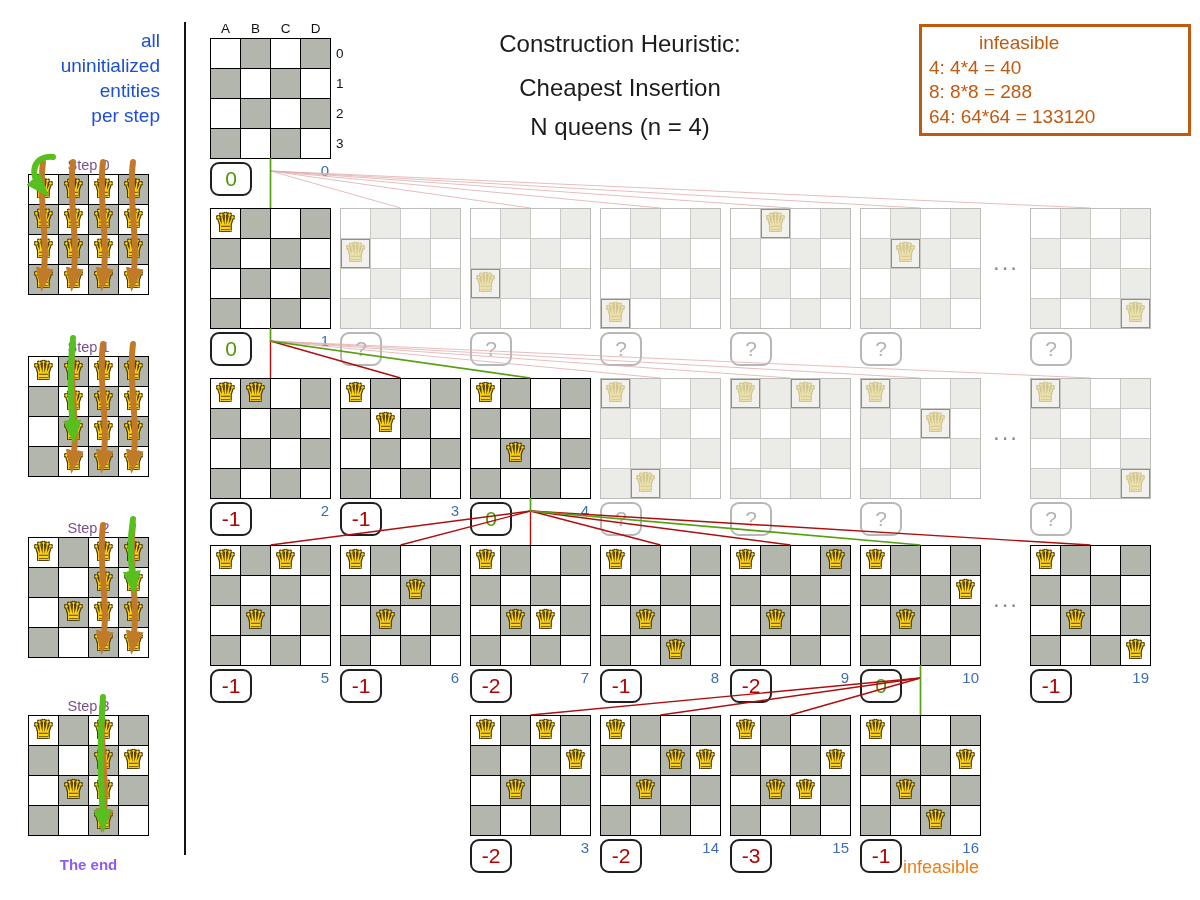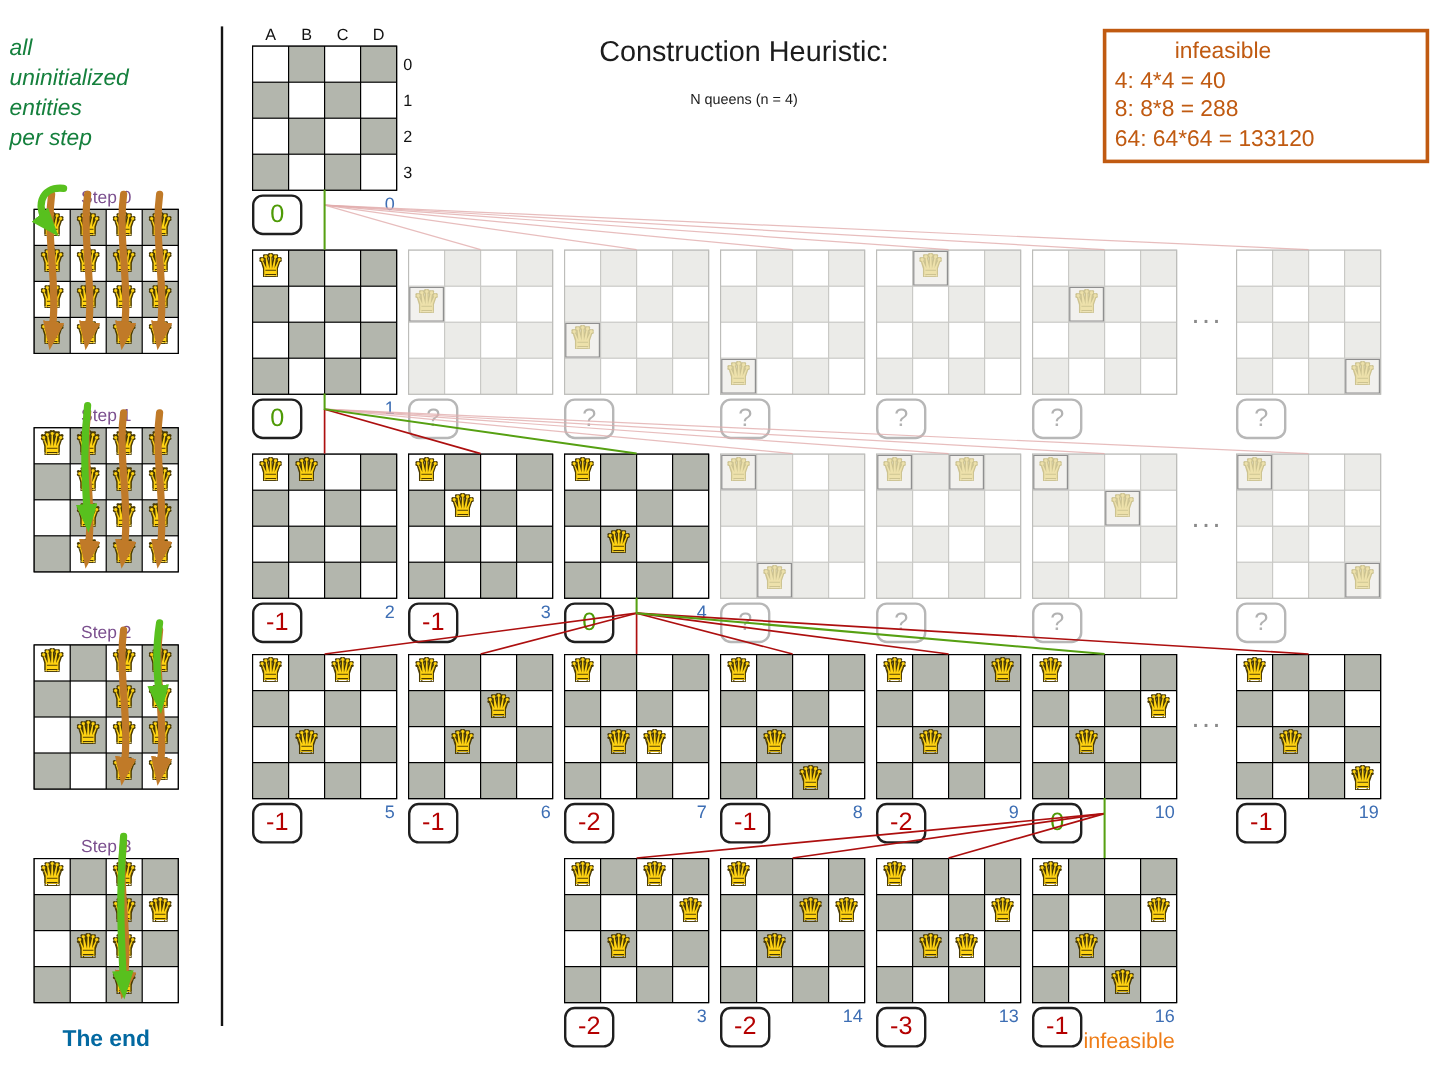--- a/index.html
+++ b/index.html
@@ -1,31 +1,31 @@
 <!DOCTYPE html>
 <html><head>
 <meta charset="utf-8">
 <style>
   html,body{margin:0;padding:0;background:#fff;}
   #stage{position:relative;width:1200px;height:900px;background:#fff;overflow:hidden;
          font-family:"Liberation Sans","DejaVu Sans",sans-serif;}
   .abs{position:absolute;}
 
   
-  .caption{left:8px;top:28px;width:152px;text-align:left;color:#15803d;
-           font-size:19px;line-height:25px;font-style:italic;}
+  .caption{left:8px;top:28px;width:152px;text-align:right;color:#1d4ed8;
+           font-size:19px;line-height:25px;}
   .divider{left:184px;top:22px;width:2px;height:833px;background:#141414;}
   .step-label{width:121px;text-align:center;color:#7b4f8e;font-size:14.5px;}
-  .end-label{left:28px;top:856px;width:121px;text-align:center;color:#0369a1;
-             font-size:19px;font-weight:600;}
+  .end-label{left:28px;top:856px;width:121px;text-align:center;color:#8b5cf6;
+             font-size:15px;font-weight:600;}
 
   
   .title{left:340px;top:22px;width:560px;text-align:center;color:#1c1c1c;}
   .title .l1,.title .l2{font-size:24px;line-height:44px;}
-  .title .sub{font-size:12px;line-height:26px;margin-top:4px;}
+  .title .sub{font-size:24px;line-height:26px;margin-top:4px;}
 
   
   .infobox{left:919px;top:24px;width:252px;border:3px solid #c05a11;color:#c05a11;
            font-size:19px;line-height:24.5px;padding:4px 7px;}
   .infobox .indent{padding-left:50px;}
 
   
   .board{position:absolute;width:121px;height:121px;}
   .cells{position:absolute;left:0;top:0;display:grid;
          grid-template-columns:repeat(4,29px);grid-template-rows:repeat(4,29px);
@@ -76,20 +76,21 @@
     <div>all</div>
     <div>uninitialized</div>
     <div>entities</div>
     <div>per step</div>
   </div>
 
   <div class="abs divider"></div>
 
   <div class="abs title">
     <div class="l1">Construction Heuristic:</div>
+    <div class="l2">Cheapest Insertion</div>
     <div class="sub">N queens (n = 4)</div>
   </div>
 
   <div class="abs infobox">
     <div class="indent">infeasible</div>
     <div>4: 4*4 = 40</div>
     <div>8: 8*8 = 288</div>
     <div>64: 64*64 = 133120</div>
   </div>
 
@@ -755,21 +756,21 @@
         <div class="cell">
           <span class="queen">♛</span>
         </div>
         <div class="cell dark"></div>
         <div class="cell dark"></div>
         <div class="cell"></div>
         <div class="cell dark"></div>
         <div class="cell"></div>
       </div>
       <div class="score red">-3</div>
-      <div class="iter">13</div>
+      <div class="iter">15</div>
     </div>
     <div class="board" style="position: absolute; left: 860px; top: 715px;">
       <div class="cells">
         <div class="cell">
           <span class="queen">♛</span>
         </div>
         <div class="cell dark"></div>
         <div class="cell"></div>
         <div class="cell dark"></div>
         <div class="cell dark"></div>

